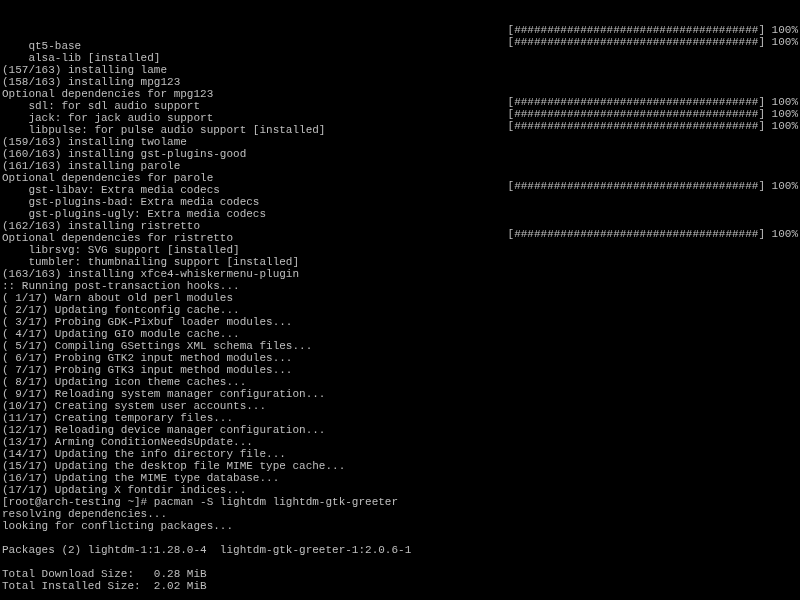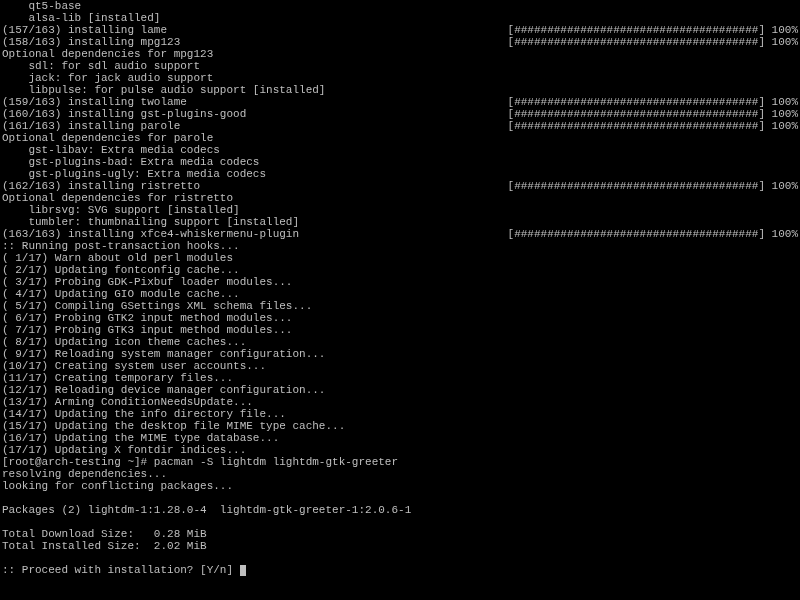--- a/index.html
+++ b/index.html
@@ -16,21 +16,21 @@
   }
   .terminal {
     padding: 0 2px;
     white-space: pre;
   }
   .line {
     display: flex;
     justify-content: space-between;
     height: 12px;
   }
-  .left { flex: 0 0 auto; }
+  .left { flex: 0 0 auto; margin-top: 40px; }
   .right { flex: 0 0 auto; }
   .cursor {
     display: inline-block;
     width: 6px;
     height: 11px;
     background: #bfbfbf;
     vertical-align: bottom;
   }
 </style>
 </head>

